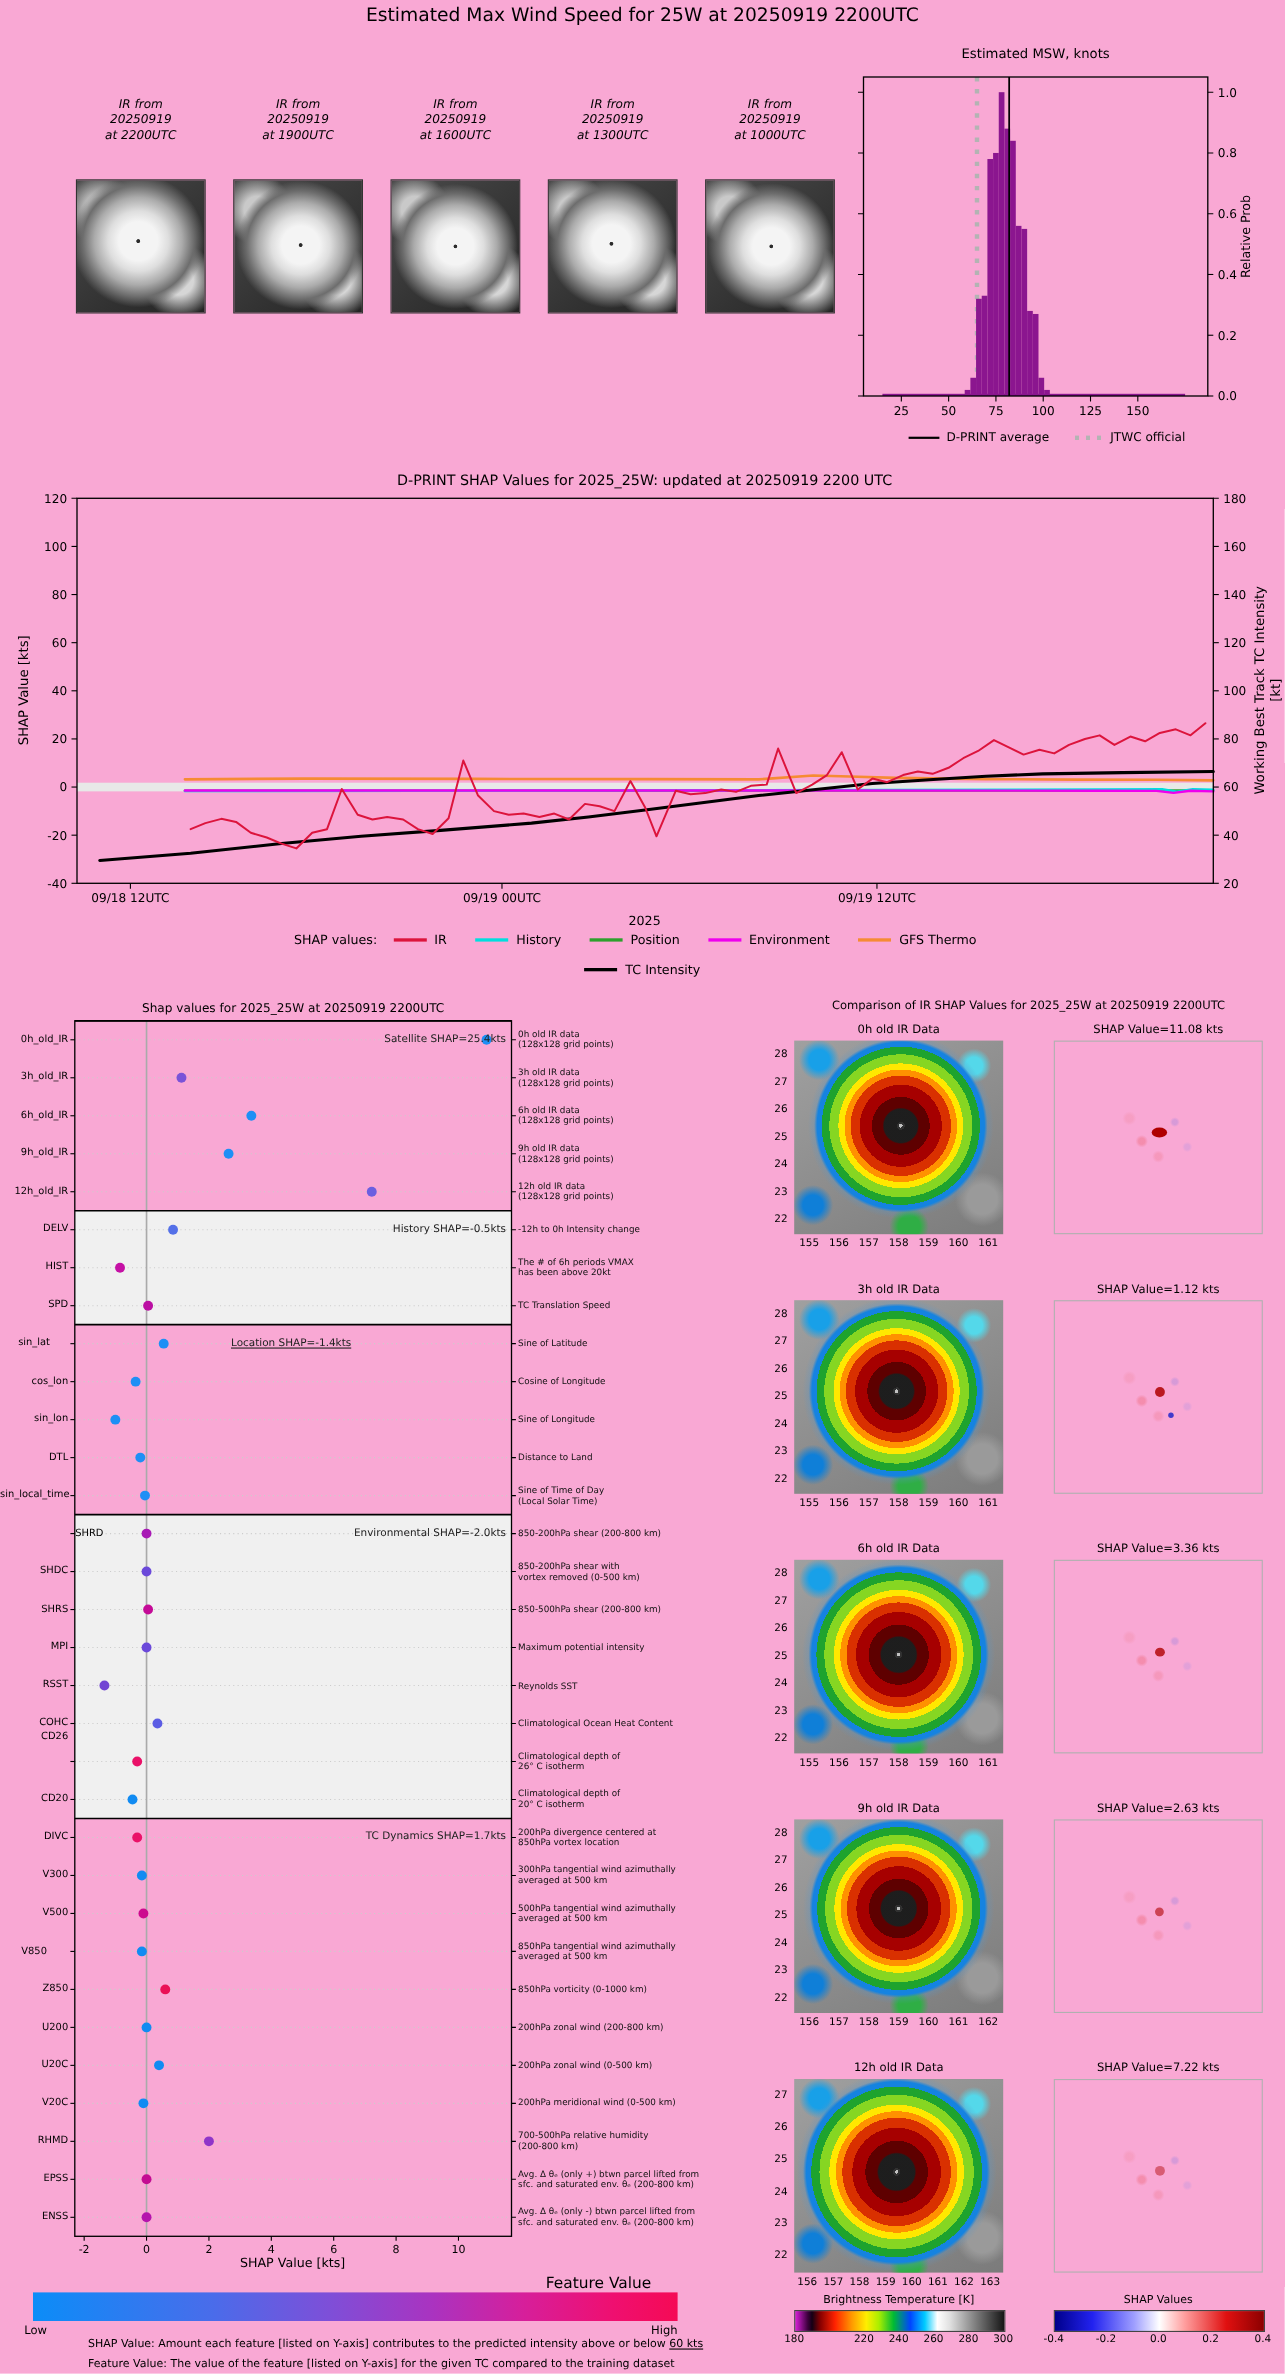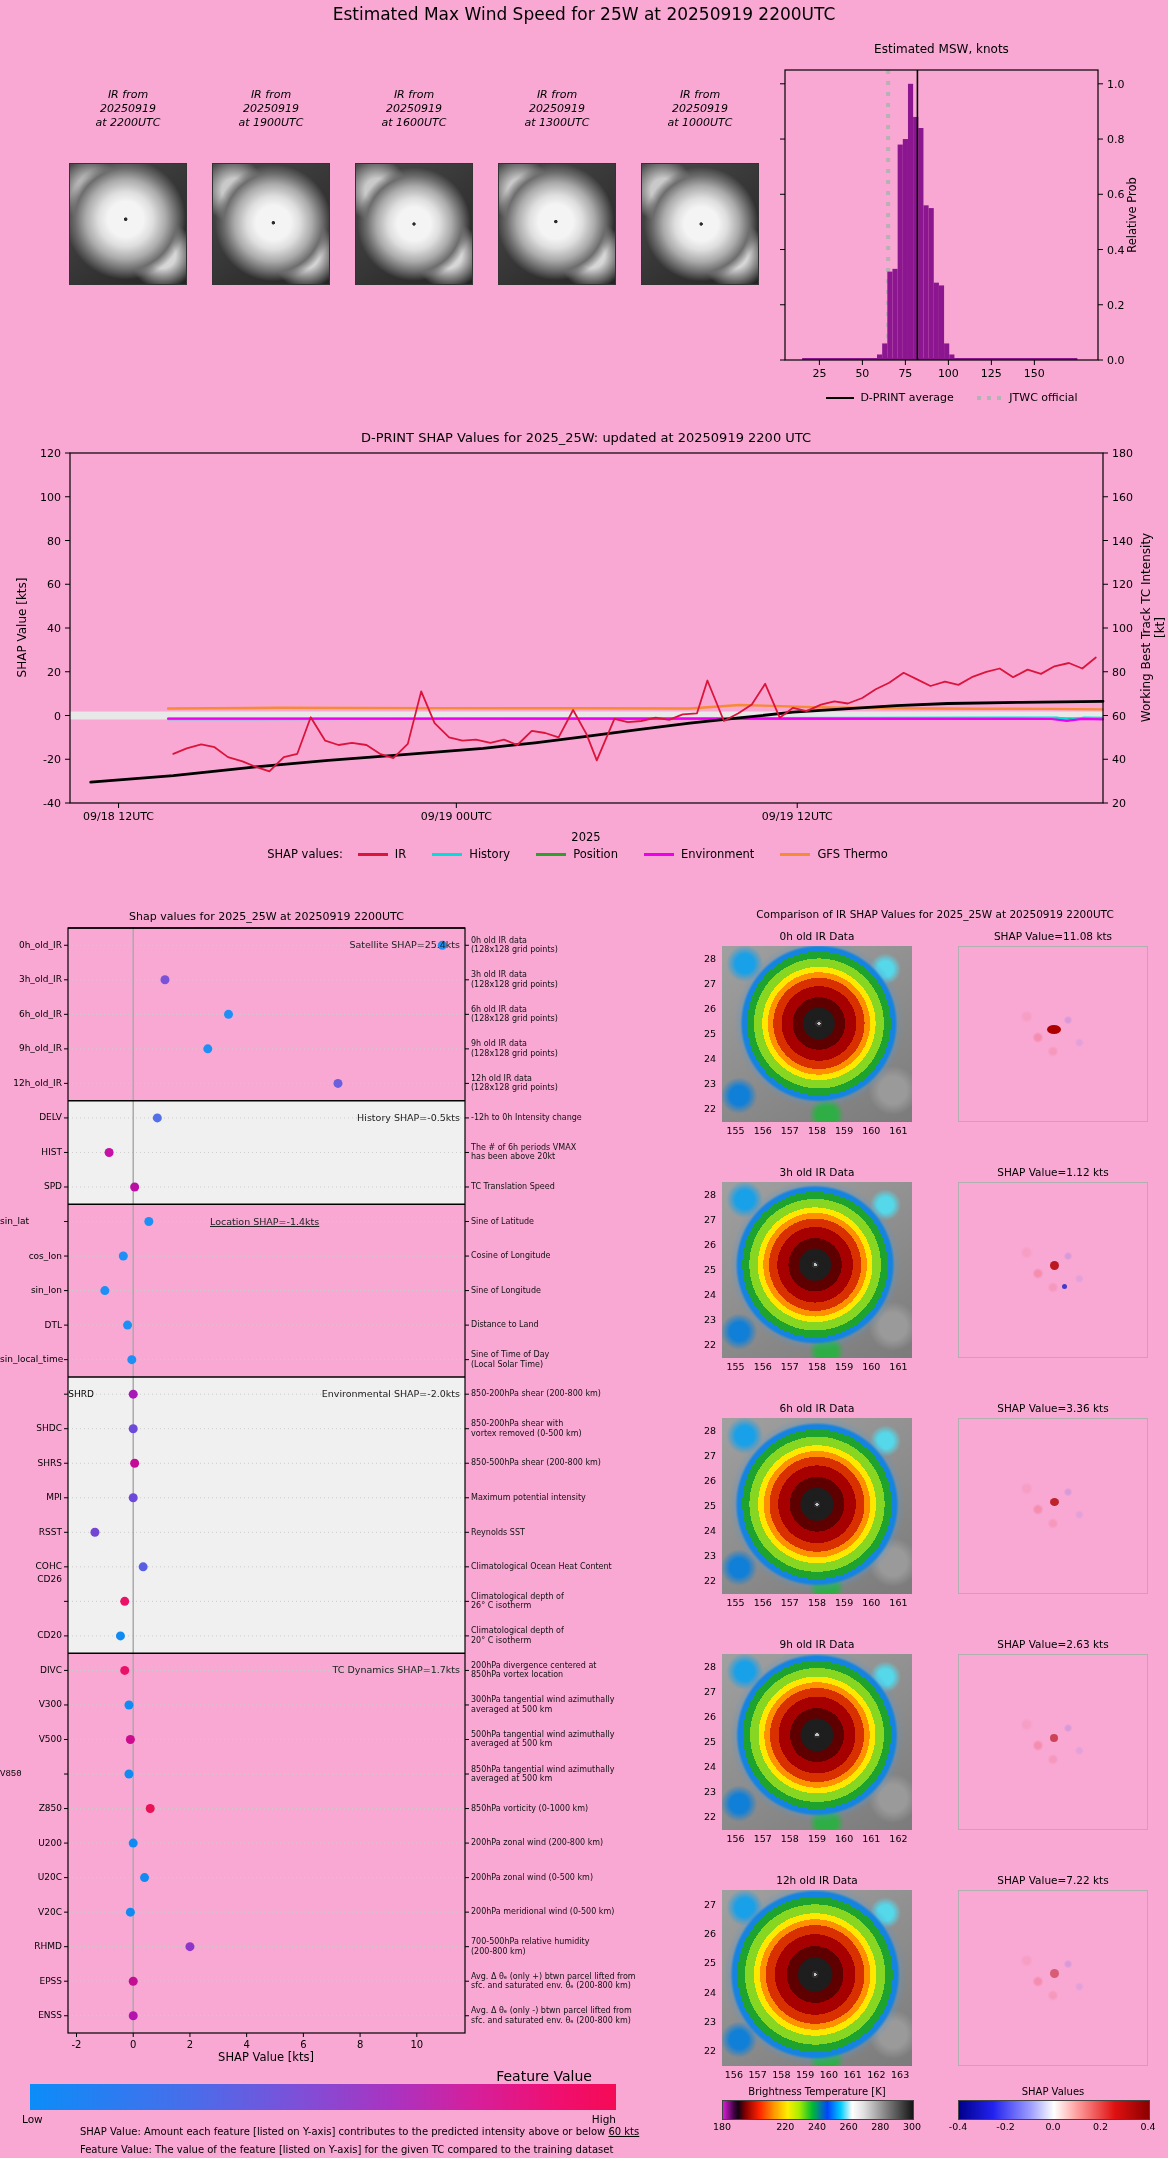--- a/index.html
+++ b/index.html
@@ -64,20 +64,21 @@
   <div id="hist-legend" class="abs ctr">
     <span class="leg-item"><span id="sw-dprint" class="sw"></span><span>D-PRINT average</span></span>
     <span class="leg-item"><span id="sw-jtwc" class="sw"></span><span>JTWC official</span></span>
   </div>
 
   <div id="ts-title" class="abs ctr">D-PRINT SHAP Values for 2025_25W: updated at 20250919 2200 UTC</div>
   <div id="ts-ylab-l" class="abs ctr rot">SHAP Value [kts]</div>
   <div id="ts-ylab-r" class="abs ctr rot">Working Best Track TC Intensity [kt]</div>
   <div id="ts-xlab" class="abs ctr">2025</div>
   <div id="ts-leg1" class="abs ctr"><span id="ts-leg-label">SHAP values:</span><span id="ts-leg1-items"><span class="ts-item"><span class="ts-sw" style="background: rgb(220, 20, 60);"></span><span>IR</span></span><span class="ts-item"><span class="ts-sw" style="background: rgb(0, 222, 222);"></span><span>History</span></span><span class="ts-item"><span class="ts-sw" style="background: rgb(44, 160, 44);"></span><span>Position</span></span><span class="ts-item"><span class="ts-sw" style="background: rgb(238, 0, 238);"></span><span>Environment</span></span><span class="ts-item"><span class="ts-sw" style="background: rgb(246, 139, 51);"></span><span>GFS Thermo</span></span></span></div>
+  <div id="ts-leg2" class="abs ctr"><span class="ts-item"><span class="ts-sw" style="background: rgb(0, 0, 0);"></span><span>TC Intensity</span></span></div>
 
   <div id="dot-title" class="abs ctr">Shap values for 2025_25W at 20250919 2200UTC</div>
   <div id="dot-xlab" class="abs ctr">SHAP Value [kts]</div>
 
   <div id="cmp-title" class="abs ctr">Comparison of IR SHAP Values for 2025_25W at 20250919 2200UTC</div>
   <div id="cb-bt-label" class="abs ctr">Brightness Temperature [K]</div>
   <div id="cb-shap-label" class="abs ctr">SHAP Values</div>
   <div id="cb-bt" class="abs cb-bar"></div>
   <div id="cb-shap" class="abs cb-bar"></div>
 
@@ -378,21 +379,21 @@
     <div class=" ytl" style="position: absolute; left: 0px; top: 1077.89px; width: 62px; text-align: right;">12h_old_IR</div>
     <div class=" anno" style="position: absolute; left: 471px; top: 1073.89px; width: 178px;">12h old IR data
 (128x128 grid points)</div>
     <div class=" ytl" style="position: absolute; left: 0px; top: 1112.42px; width: 62px; text-align: right;">DELV</div>
     <div class=" anno" style="position: absolute; left: 471px; top: 1113.17px; width: 178px;">-12h to 0h Intensity change</div>
     <div class=" ytl" style="position: absolute; left: 0px; top: 1146.95px; width: 62px; text-align: right;">HIST</div>
     <div class=" anno" style="position: absolute; left: 471px; top: 1142.95px; width: 178px;">The # of 6h periods VMAX
 has been above 20kt</div>
     <div class=" ytl" style="position: absolute; left: 0px; top: 1181.48px; width: 62px; text-align: right;">SPD</div>
     <div class=" anno" style="position: absolute; left: 471px; top: 1182.23px; width: 178px;">TC Translation Speed</div>
-    <div class=" ytl" style="position: absolute; left: 0px; top: 1216.02px; width: 62px; text-align: left;">sin_lat</div>
+    <div class=" ytl" style="position: absolute; left: 0px; top: 1216.02px; width: 62px; text-align: center;">sin_lat</div>
     <div class=" anno" style="position: absolute; left: 471px; top: 1216.77px; width: 178px;">Sine of Latitude</div>
     <div class=" ytl" style="position: absolute; left: 0px; top: 1250.55px; width: 62px; text-align: right;">cos_lon</div>
     <div class=" anno" style="position: absolute; left: 471px; top: 1251.3px; width: 178px;">Cosine of Longitude</div>
     <div class=" ytl" style="position: absolute; left: 0px; top: 1285.08px; width: 62px; text-align: right;">sin_lon</div>
     <div class=" anno" style="position: absolute; left: 471px; top: 1285.83px; width: 178px;">Sine of Longitude</div>
     <div class=" ytl" style="position: absolute; left: 0px; top: 1319.61px; width: 62px; text-align: right;">DTL</div>
     <div class=" anno" style="position: absolute; left: 471px; top: 1320.36px; width: 178px;">Distance to Land</div>
     <div class=" ytl" style="position: absolute; left: 0px; top: 1354.14px; width: 62px; text-align: right;">sin_local_time</div>
     <div class=" anno" style="position: absolute; left: 471px; top: 1350.14px; width: 178px;">Sine of Time of Day
 (Local Solar Time)</div>
@@ -417,21 +418,21 @@
 20° C isotherm</div>
     <div class=" ytl" style="position: absolute; left: 0px; top: 1664.92px; width: 62px; text-align: right;">DIVC</div>
     <div class=" anno" style="position: absolute; left: 471px; top: 1660.92px; width: 178px;">200hPa divergence centered at
 850hPa vortex location</div>
     <div class=" ytl" style="position: absolute; left: 0px; top: 1699.45px; width: 62px; text-align: right;">V300</div>
     <div class=" anno" style="position: absolute; left: 471px; top: 1695.45px; width: 178px;">300hPa tangential wind azimuthally
 averaged at 500 km</div>
     <div class=" ytl" style="position: absolute; left: 0px; top: 1733.98px; width: 62px; text-align: right;">V500</div>
     <div class=" anno" style="position: absolute; left: 471px; top: 1729.98px; width: 178px;">500hPa tangential wind azimuthally
 averaged at 500 km</div>
-    <div class=" ytl" style="position: absolute; left: 0px; top: 1768.52px; width: 62px; text-align: left; font-family: Liberation Mono, monospace;">V850</div>
+    <div class=" ytl" style="position: absolute; left: 0px; top: 1768.52px; width: 62px; text-align: center;">V850</div>
     <div class=" anno" style="position: absolute; left: 471px; top: 1764.52px; width: 178px;">850hPa tangential wind azimuthally
 averaged at 500 km</div>
     <div class=" ytl" style="position: absolute; left: 0px; top: 1803.05px; width: 62px; text-align: right;">Z850</div>
     <div class=" anno" style="position: absolute; left: 471px; top: 1803.8px; width: 178px;">850hPa vorticity (0-1000 km)</div>
     <div class=" ytl" style="position: absolute; left: 0px; top: 1837.58px; width: 62px; text-align: right;">U200</div>
     <div class=" anno" style="position: absolute; left: 471px; top: 1838.33px; width: 178px;">200hPa zonal wind (200-800 km)</div>
     <div class=" ytl" style="position: absolute; left: 0px; top: 1872.11px; width: 62px; text-align: right;">U20C</div>
     <div class=" anno" style="position: absolute; left: 471px; top: 1872.86px; width: 178px;">200hPa zonal wind (0-500 km)</div>
     <div class=" ytl" style="position: absolute; left: 0px; top: 1906.64px; width: 62px; text-align: right;">V20C</div>
     <div class=" anno" style="position: absolute; left: 471px; top: 1907.39px; width: 178px;">200hPa meridional wind (0-500 km)</div>

